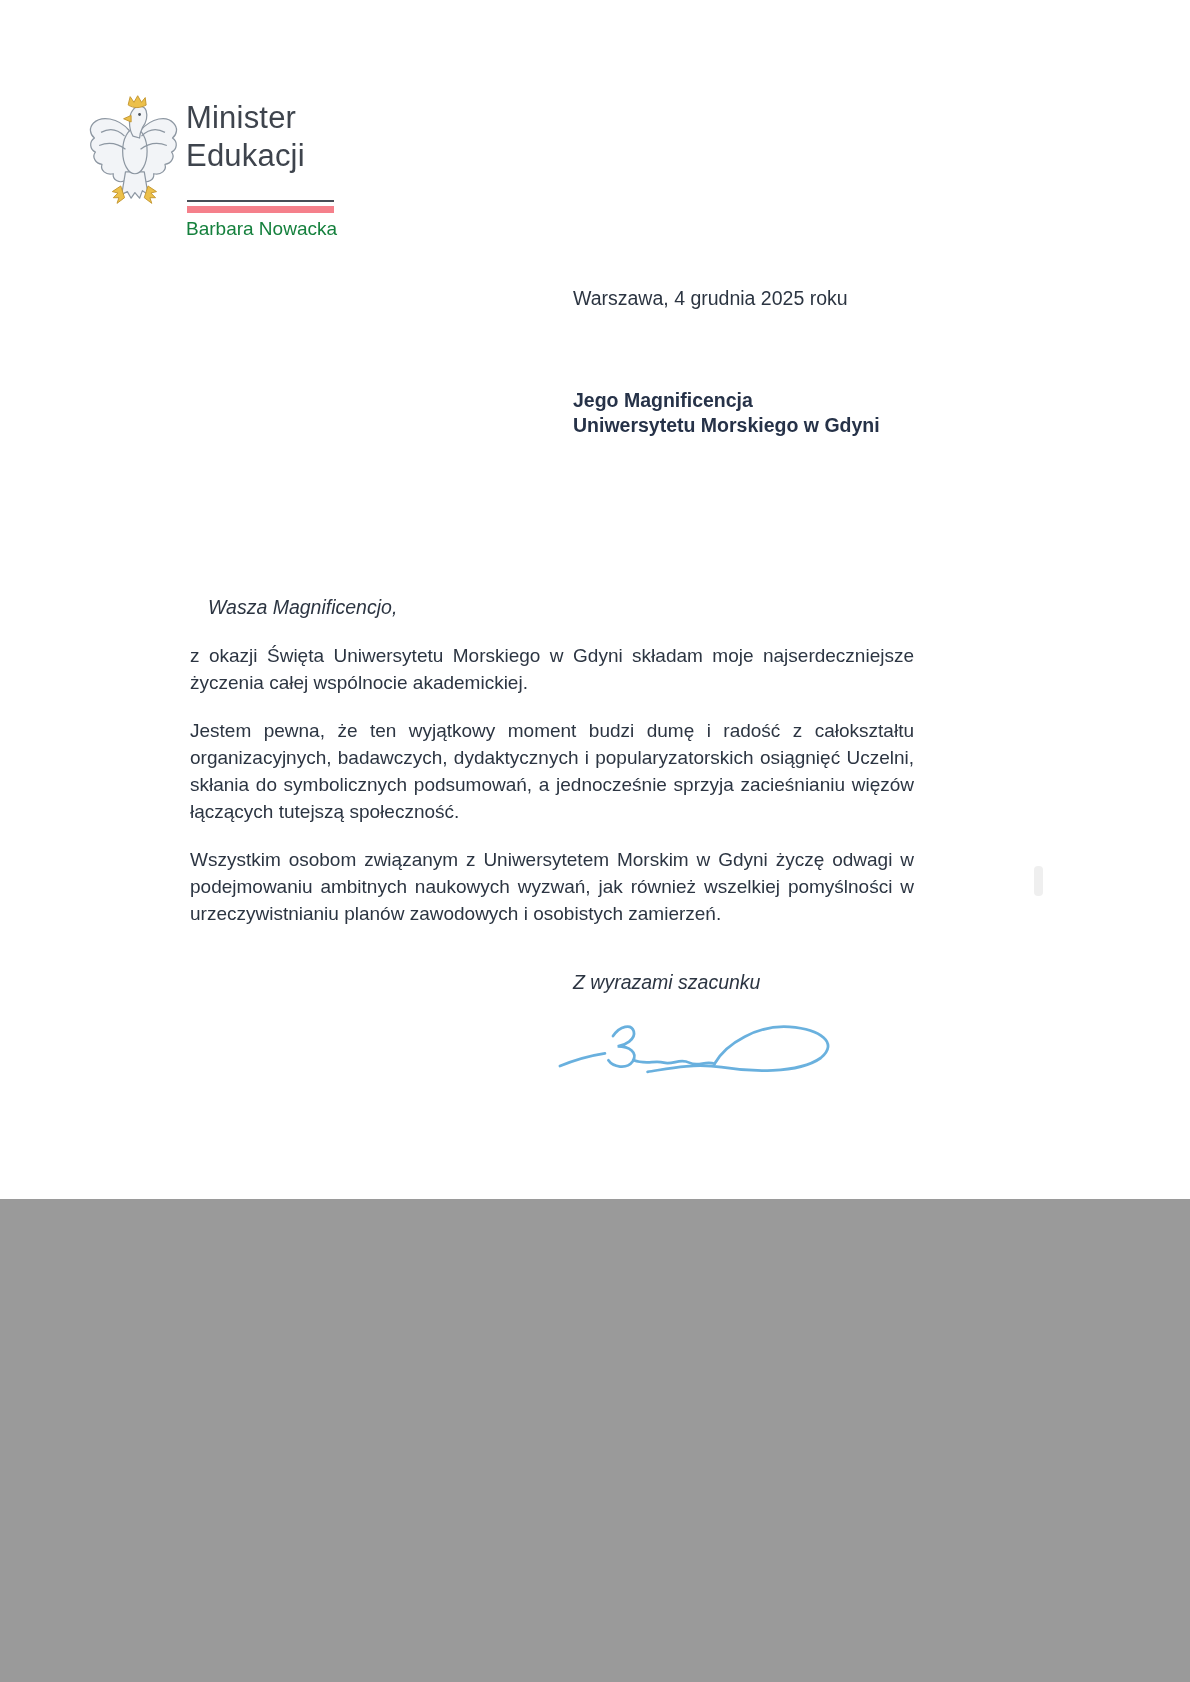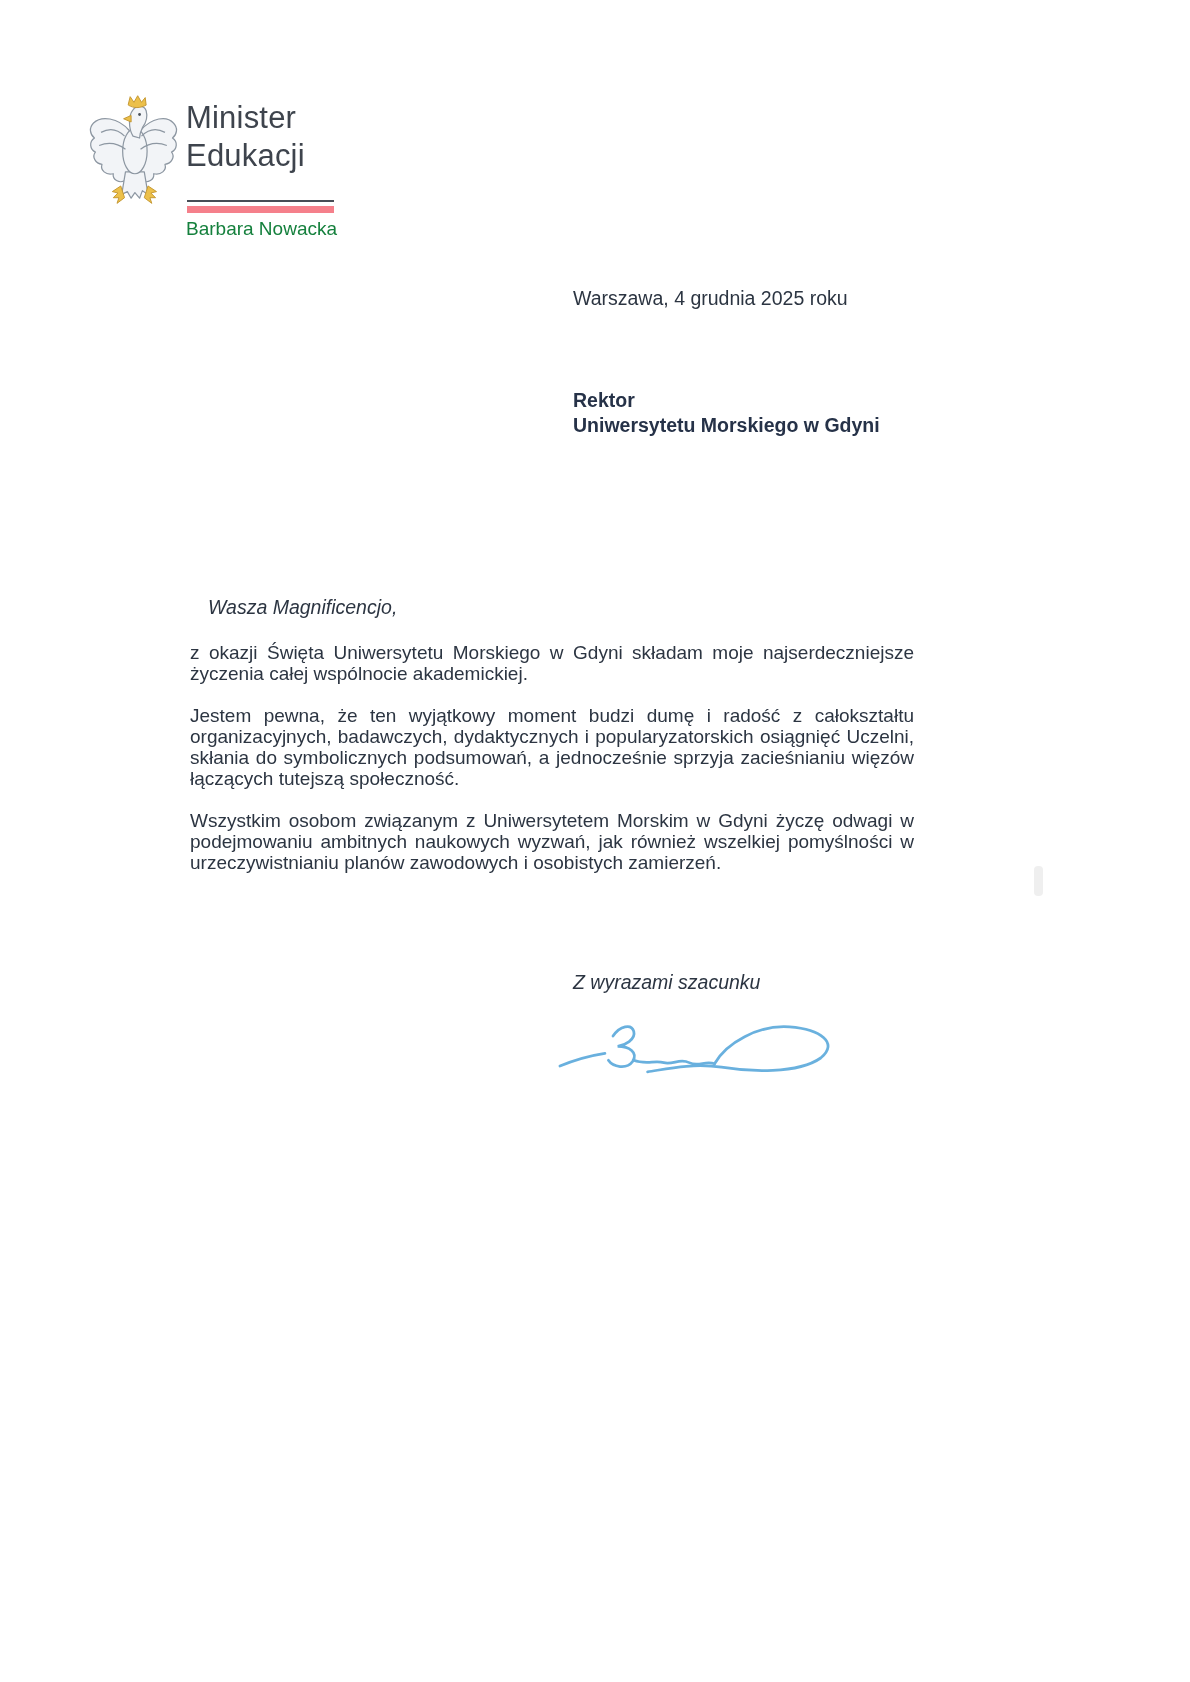--- a/index.html
+++ b/index.html
@@ -1,19 +1,19 @@
 <!DOCTYPE html>
 <html lang="pl"><head>
 <meta charset="utf-8">
 <title>Letter</title>
 <style>
   html,body{margin:0;padding:0;background:#9a9a9a;}
   .page{
     position:relative;
-    width:1190px;height:1682px;
+    width:1190px;height:1199px;
     margin:0 auto;
     background:#ffffff;
     font-family:"Liberation Sans", sans-serif;
     color:#2c3542;
     overflow:hidden;
   }
   
   .emblem{position:absolute;left:86px;top:92px;width:94px;height:124px;}
   .ministry-title{
     position:absolute;left:186px;top:99px;
@@ -29,21 +29,21 @@
     position:absolute;left:573px;top:388px;
     font-size:19.5px;line-height:24.5px;font-weight:700;color:#263248;
   }
   
   .salutation{
     position:absolute;left:208px;top:596px;
     font-size:19.5px;font-style:italic;color:#2c3542;
   }
   .letter-body{
     position:absolute;left:190px;top:642px;width:724px;
-    font-size:19px;line-height:21px;color:#2c3542;
+    font-size:19px;line-height:27px;color:#2c3542;
     text-align:justify;
   }
   .letter-body p{margin:0 0 21px 0;}
   .closing{
     position:absolute;left:573px;top:971px;
     font-size:19.5px;font-style:italic;color:#2c3542;
   }
   .signature{position:absolute;left:553px;top:1000px;width:300px;height:86px;}
   .scan-artifact{
     position:absolute;left:1034px;top:866px;width:9px;height:30px;
@@ -90,21 +90,21 @@
     <div>Minister</div>
     <div>Edukacji</div>
   </div>
   <div class="rule-dark"></div>
   <div class="rule-pink"></div>
   <div class="official-name">Barbara Nowacka</div>
 
   <div class="dateline">Warszawa, 4 grudnia 2025 roku</div>
 
   <div class="recipient">
-    <div>Rektor</div>
+    <div>Jego Magnificencja</div>
     <div>Uniwersytetu Morskiego w Gdyni</div>
   </div>
 
   <div class="salutation">Wasza Magnificencjo,</div>
 
   <div class="letter-body">
     <p>z okazji Święta Uniwersytetu Morskiego w Gdyni składam moje najserdeczniejsze życzenia całej wspólnocie akademickiej.</p>
     <p>Jestem pewna, że ten wyjątkowy moment budzi dumę i radość z całokształtu organizacyjnych, badawczych, dydaktycznych i popularyzatorskich osiągnięć Uczelni, skłania do symbolicznych podsumowań, a jednocześnie sprzyja zacieśnianiu więzów łączących tutejszą społeczność.</p>
     <p>Wszystkim osobom związanym z Uniwersytetem Morskim w Gdyni życzę odwagi w podejmowaniu ambitnych naukowych wyzwań, jak również wszelkiej pomyślności w urzeczywistnianiu planów zawodowych i osobistych zamierzeń.</p>
   </div>

